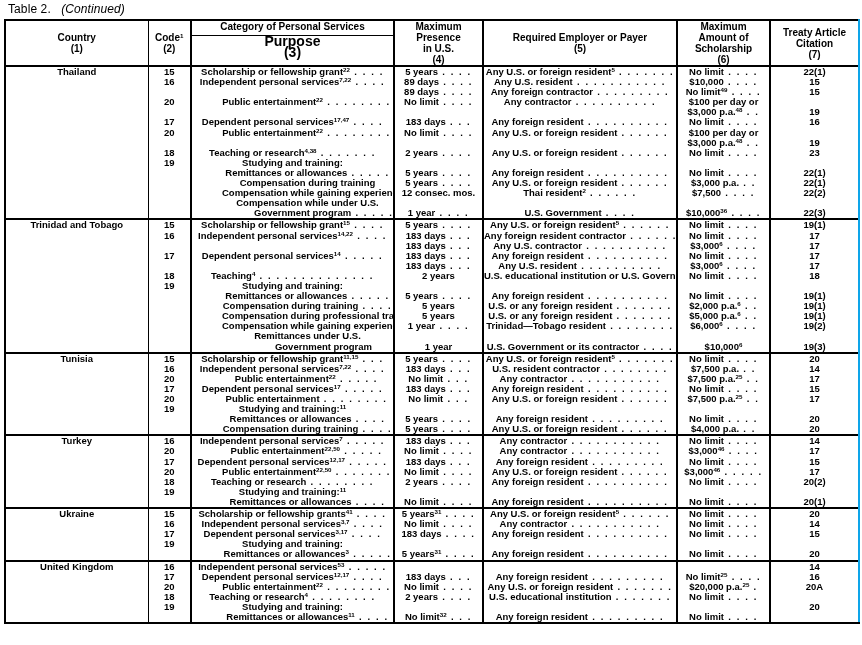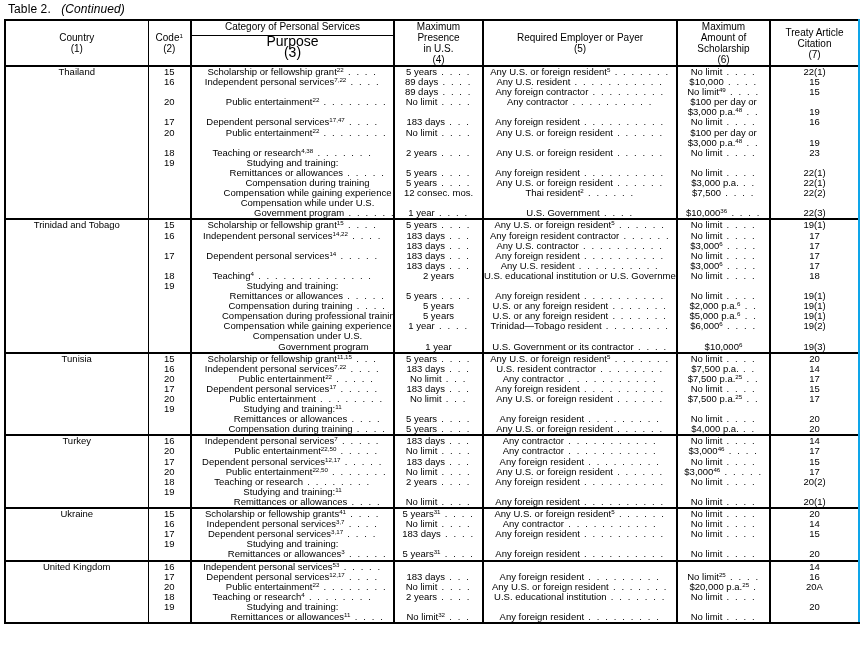--- a/index.html
+++ b/index.html
@@ -32,21 +32,21 @@
   table.tbl {
     border-collapse: collapse;
     table-layout: fixed;
     width: 854px;
     font-size: 9.5px;
   }
   table.tbl td, table.tbl th {
     vertical-align: top;
     padding: 0;
     margin: 10px;
-    font-weight: normal;
+    font-weight: bold;
   }
 
   
   .bt-thick { border-top: 2px solid #000; }
   .bb-thick { border-bottom: 2px solid #000; }
   .bl-thick { border-left: 2px solid #000; text-align: center; }
   .br-thick { border-right: 2px solid #0ea5e9; }
   .bl-thin  { border-left: 1px solid #000; }
 
   
@@ -289,21 +289,21 @@
             <div class="line "><span>Independent personal services</span><sup>14,22</sup><span class="dots"> . . . . </span></div>
             <div class="line blank">&nbsp;</div>
             <div class="line "><span>Dependent personal services</span><sup>14</sup><span class="dots"> . . . . . </span></div>
             <div class="line blank">&nbsp;</div>
             <div class="line "><span>Teaching</span><sup>4</sup><span class="dots"> . . . . . . . . . . . . . . </span></div>
             <div class="line "><span>Studying and training:</span></div>
             <div class="line ind2"><span>Remittances or allowances</span><span class="dots"> . . . . . </span></div>
             <div class="line ind2"><span>Compensation during training</span><span class="dots"> . . . . </span></div>
             <div class="line ind2"><span>Compensation during professional training</span></div>
             <div class="line ind2"><span>Compensation while gaining experience</span></div>
-            <div class="line ind2"><span>Compensation under U.S.</span></div>
+            <div class="line ind2"><span>Remittances under U.S.</span></div>
             <div class="line ind3"><span>Government program</span></div>
           </td>
           <td class="cell bl-thick bt-thick ">
             <div class="line "><span>5 years</span><span class="dots"> . . . . </span></div>
             <div class="line "><span>183 days</span><span class="dots"> . . . </span></div>
             <div class="line "><span>183 days</span><span class="dots"> . . . </span></div>
             <div class="line "><span>183 days</span><span class="dots"> . . . </span></div>
             <div class="line "><span>183 days</span><span class="dots"> . . . </span></div>
             <div class="line "><span>2 years</span></div>
             <div class="line blank">&nbsp;</div>

